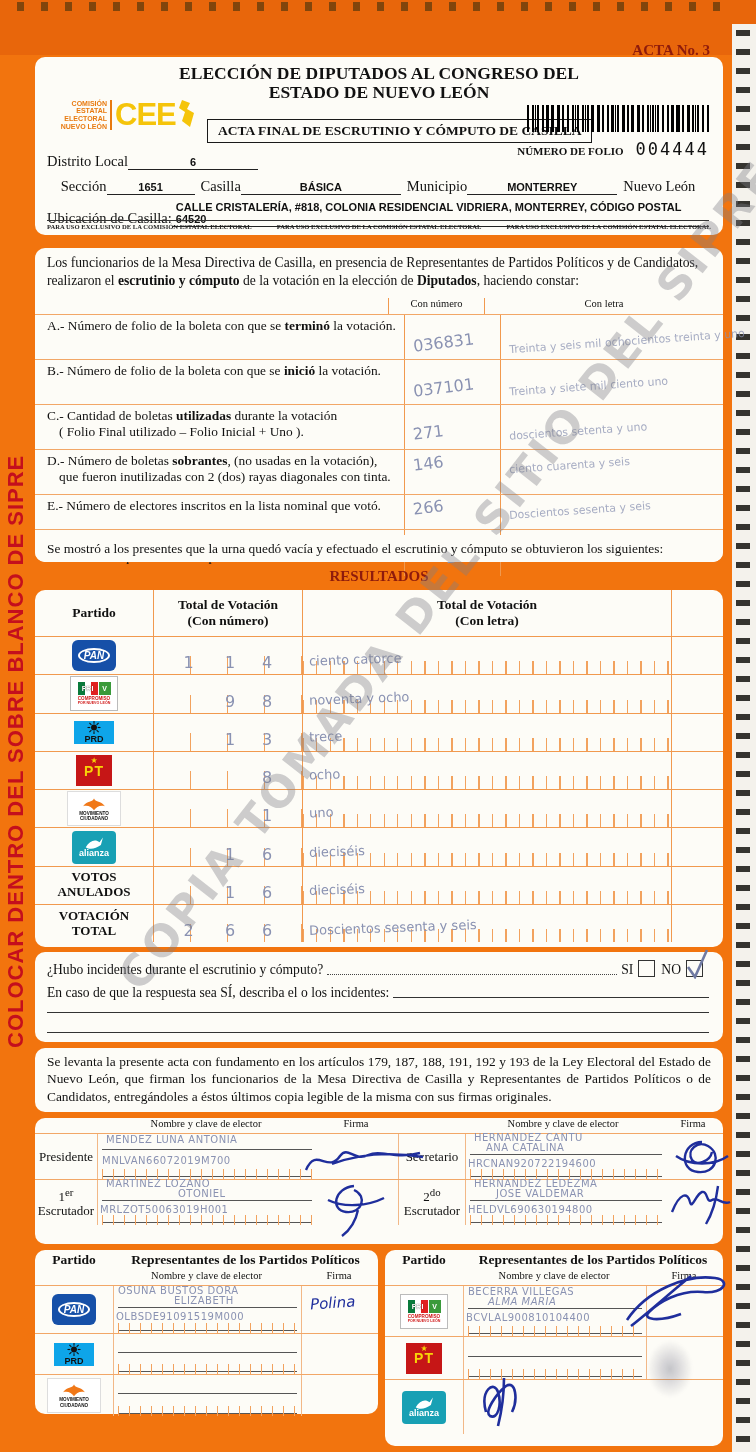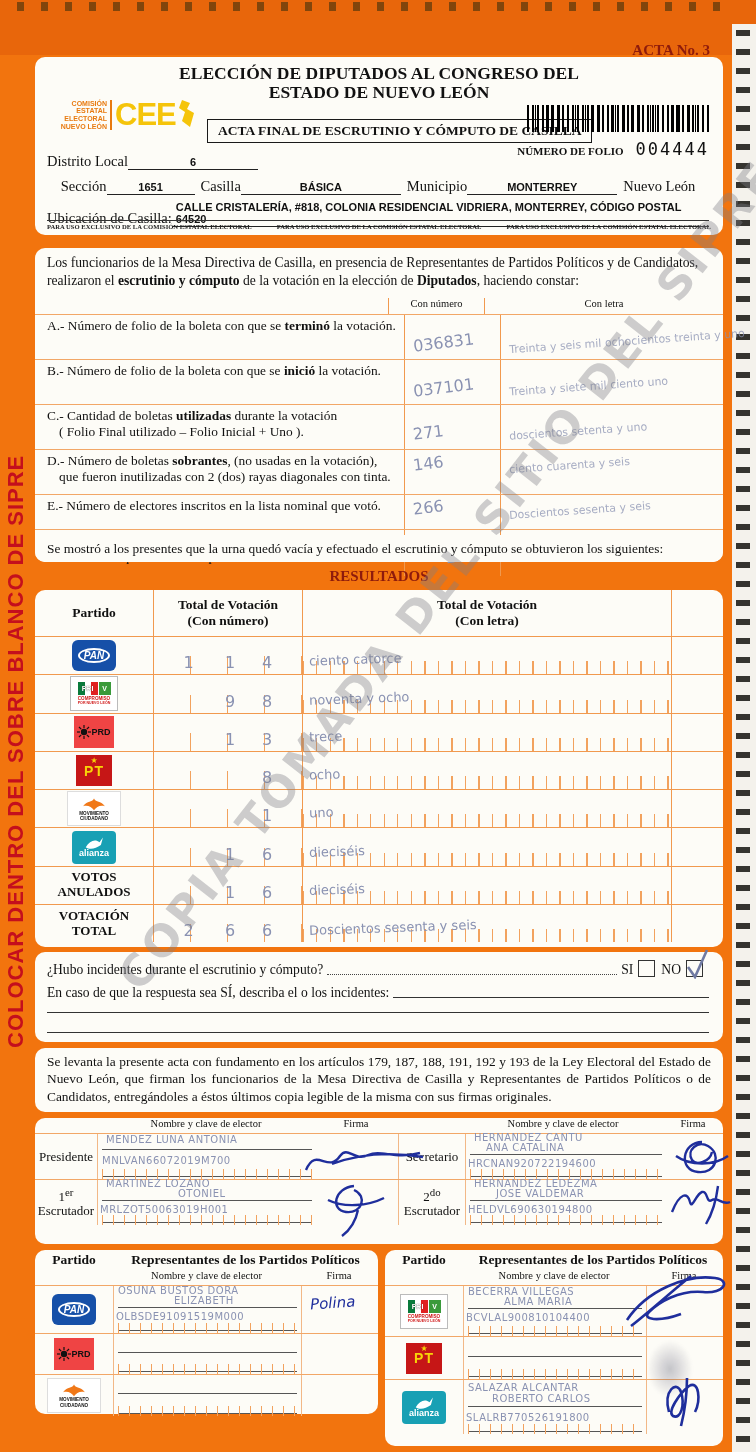--- a/index.html
+++ b/index.html
@@ -91,21 +91,21 @@
   .lg-pan i{border:2px solid #fff;border-radius:50%;padding:0 4px;color:#fff;font-weight:bold;
     font-style:italic;font-size:10px;font-family:"Liberation Sans",sans-serif;}
   .lg-pri{width:46px;height:33px;background:#fff;border:1px solid #bbb;display:flex;
     flex-direction:column;align-items:center;justify-content:center;}
   .pri-top{display:flex;gap:1px;}
   .pri-a{width:20px;height:13px;background:linear-gradient(90deg,#0a7a3c 0 33%,#fff 33% 66%,#e02020 66%);
     color:#fff;font:bold 7px/13px "Liberation Sans",sans-serif;text-align:center;text-shadow:0 0 1px #333;}
   .pri-b{width:12px;height:13px;background:#3a9a3a;color:#fff;font:bold 7px/13px "Liberation Sans",sans-serif;text-align:center;}
   .pri-t1{font:bold 4.6px "Liberation Sans",sans-serif;color:#d01818;margin-top:1px;}
   .pri-t2{font:bold 3.6px "Liberation Sans",sans-serif;color:#d01818;}
-  .lg-prd{width:40px;height:32px;background:#ef4444;display:flex;flex-direction:row;
+  .lg-prd{width:40px;height:23px;background:#0ea5e9;display:flex;flex-direction:column;
     align-items:center;justify-content:center;}
   .lg-prd b{font:bold 9px "Liberation Sans",sans-serif;color:#111;}
   .lg-pt{width:36px;height:31px;background:#c61616;display:flex;align-items:center;
     justify-content:center;position:relative;}
   .lg-pt b{color:#f7d408;font:bold 14px "Liberation Sans",sans-serif;letter-spacing:1px;}
   .lg-pt s{position:absolute;top:1px;left:50%;transform:translateX(-50%);color:#f7d408;
     font-size:8px;text-decoration:none;}
   .lg-mc{width:52px;height:33px;background:#fff;border:1px solid #ddd;display:flex;
     flex-direction:column;align-items:center;justify-content:center;}
   .lg-mc b{font:bold 4.6px "Liberation Sans",sans-serif;color:#111;line-height:1.1;}
@@ -659,21 +659,21 @@
       <div class="pri-top">
             <span class="pri-a">PRI</span>
             <span class="pri-b">V</span>
           </div>
       <span class="pri-t1">COMPROMISO</span>
           <span class="pri-t2">POR NUEVO LEÓN</span>
         </div>
       </div>
     <div class="rp-name" style="flex-basis:182px;">
       <span class="mname hw" style="top:0;left:4px;">BECERRA VILLEGAS</span>
-      <span class="mname hw" style="top:10px;left:40px;">ALMA MARIA</span>
+      <span class="mname hw" style="top:10px;left:24px;font-style:italic;">ALMA MARIA</span>
       <div class="uline" style="top:22px;"></div>
       <span class="mname hw" style="top:26px;left:2px;">BCVLAL900810104400</span>
       <div class="uline" style="bottom:2px;"></div>
         <div class="cticks"></div>
     </div>
     <div class="rp-firma">
       <svg class="msig" style="left:-30px;top:-22px;" width="130" height="72" viewBox="0 0 130 72">
           <path d="M10 56 C30 26 70 10 98 14 C114 16 108 30 86 28 C62 26 42 38 32 48 C24 56 42 58 64 50 M74 12 C54 28 32 48 14 62" fill="none" stroke="#1f2e9c" stroke-width="2.6"></path>
         </svg>
     </div>
@@ -694,28 +694,20 @@
   </div>
   <div class="rprow" style="height:54px;">
     <div class="rp-logo">
         <div class="lg lg-al">
       <svg width="22" height="14" viewBox="0 0 32 20">
             <path d="M4 16 C10 6 18 4 24 9 L29 2 L26 13 C18 19 9 20 4 16 Z" fill="#fff"></path>
           </svg>
       <b>alianza</b>
         </div>
       </div>
-    <div class="rp-name" style="flex-basis:182px;">
-      <span class="mname hw" style="top:2px;left:4px;">SALAZAR ALCANTAR</span>
-      <span class="mname hw" style="top:13px;left:28px;">ROBERTO CARLOS</span>
-      <div class="uline" style="top:26px;"></div>
-      <span class="mname hw" style="top:32px;left:2px;">SLALRB770526191800</span>
-      <div class="uline" style="bottom:2px;"></div>
-        <div class="cticks"></div>
-    </div>
     <div class="rp-firma">
       <svg class="msig" style="left:8px;top:-8px;" width="58" height="60" viewBox="0 0 58 60">
           <path d="M14 40 C8 18 22 8 26 20 C30 32 26 48 18 44 C12 40 24 22 34 14 C44 8 46 28 40 40 M32 6 C32 22 30 38 26 54" fill="none" stroke="#1f2e9c" stroke-width="2.6"></path>
         </svg>
     </div>
   </div>
 </div>
 
 <div class="watermark">COPIA TOMADA DEL SITIO DEL SIPRE</div>
 

